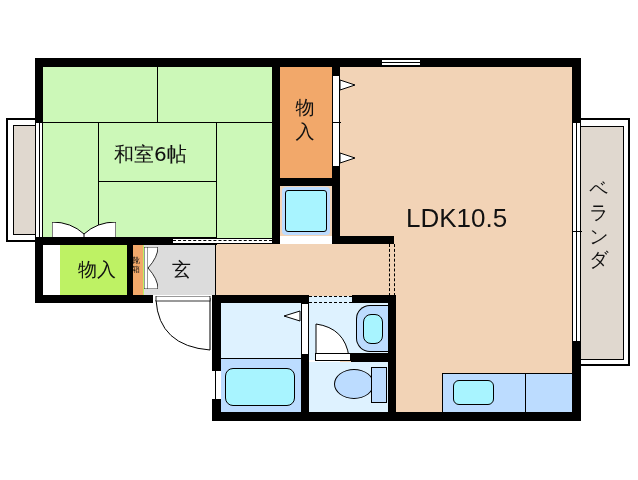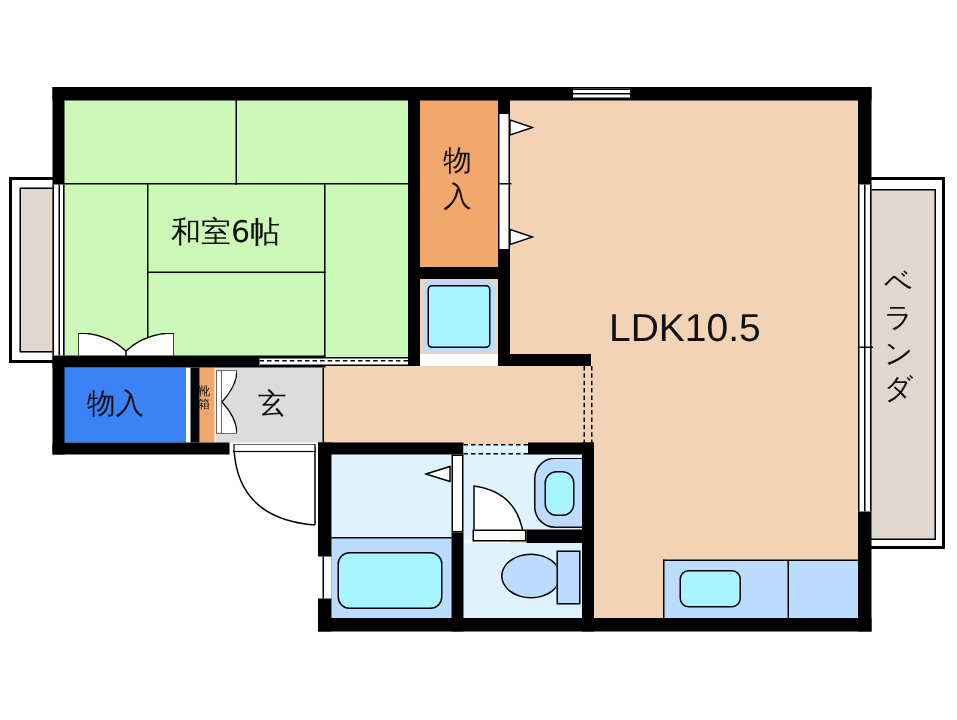--- a/index.html
+++ b/index.html
@@ -57,21 +57,21 @@
 
 <div class="abs" style="left:340px;top:66px;width:232px;height:348px;background:#f2d3b6;"></div>
 <div class="abs" style="left:216px;top:244px;width:180px;height:52px;background:#f2d3b6;"></div>
 <div class="label" style="left:406px;top:205px;font-size:26px;font-family:'Liberation Sans',sans-serif;">LDK10.5</div>
 
 <div class="abs" style="left:442px;top:373px;width:130px;height:41px;background:#bcdcff;border-top:1px solid #000;border-left:1px solid #000;">
   <div class="abs" style="left:10px;top:6px;width:41px;height:25px;background:#a8f4ff;border:1px solid #000;border-radius:6px;"></div>
   <div class="abs" style="left:82px;top:0;width:1px;height:40px;background:#000;"></div>
 </div>
 
-<div class="abs" style="left:40px;top:245px;width:84px;height:50px;background:#3b82f6;">
+<div class="abs" style="left:60px;top:245px;width:84px;height:50px;background:#bef264;">
   <div class="label" style="left:18px;top:15px;">物入</div>
 </div>
 
 <div class="abs" style="left:133px;top:245px;width:10px;height:50px;background:#f2a86a;">
   <div style="position:absolute;left:-1px;top:12px;font-size:8px;line-height:1.1;color:#111;">
     <span>靴</span><br>
     <span>箱</span>
   </div>
 </div>
 

